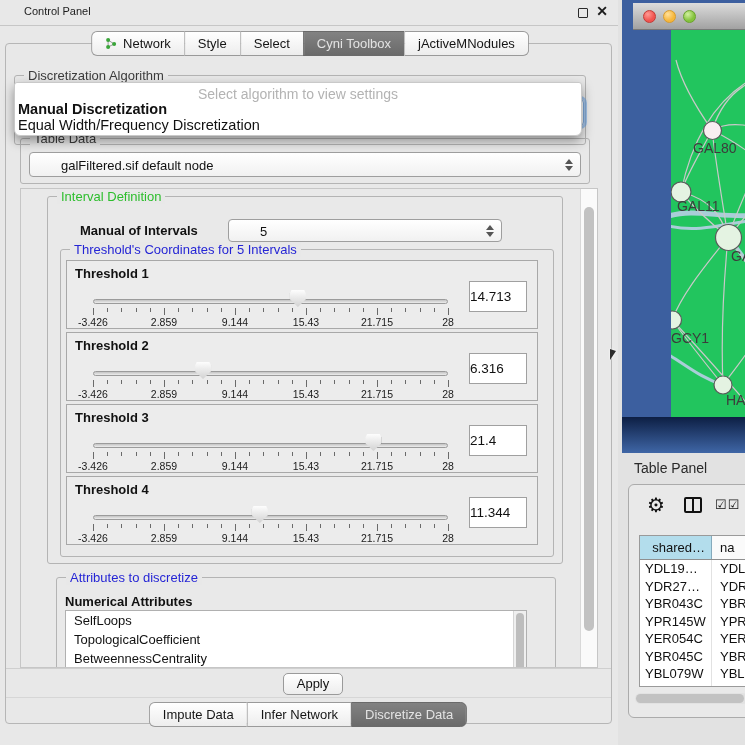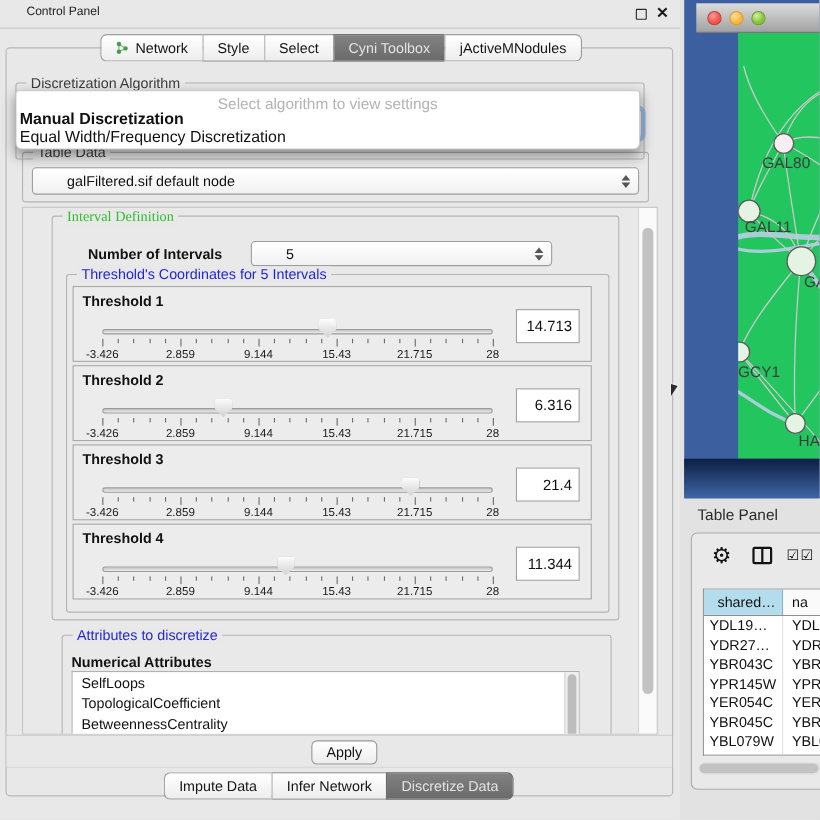--- a/index.html
+++ b/index.html
@@ -22,21 +22,21 @@
   .seg.sel { background:linear-gradient(#828282,#6a6a6a); color:#e3e3e3; border-color:#6a6a6a; }
   #top-tabs { top:31px; left:310px; transform:translateX(-50%); }
   #bottom-tabs { top:702px; left:308px; transform:translateX(-50%); }
 
   #content-border { position:absolute; left:5px; top:43px; width:607px; height:681px;
     border:1px solid #b6b6b6; border-radius:4px; background:#e8e8e8; }
 
   
   .group { position:absolute; border:1px solid #b4b4b4; border-radius:3px; }
   .glabel { position:absolute; top:-8px; left:9px; background:#e8e8e8; padding:0 4px; font-size:13px; white-space:nowrap; }
-  .glabel.green { color:#2dbe2d;font-family:Liberation Serif, serif; } .glabel.blue { color:#2525d5; } .glabel.plain { color:#3c3c3c; }
+  .glabel.green { color:#2dbe2d; } .glabel.blue { color:#2525d5; } .glabel.plain { color:#3c3c3c; }
 
   .combo { position:absolute; background:linear-gradient(#ffffff,#f1f1f1); border:1px solid #9e9e9e;
     border-radius:4px; font-size:13px; }
   .combo .cval { position:absolute; left:10px; top:50%; transform:translateY(-50%); white-space:nowrap;margin-left:21px; }
   .stepper { position:absolute; right:7px; top:50%; transform:translateY(-50%); display:flex; flex-direction:column; gap:2px; }
   .stepper i { display:block; width:0; height:0; border-left:4px solid transparent; border-right:4px solid transparent; }
   .stepper .up { border-bottom:5px solid #555; } .stepper .dn { border-top:5px solid #555; }
 
   
   #algo-combo { left:28px; top:99px; width:556px; height:27px; border:1px solid #7da7d8;
@@ -67,21 +67,21 @@
   .tp-handle { position:absolute; top:29px; width:16px; height:17px;
     background:linear-gradient(#fdfdfd,#d2d2d2);
     clip-path:polygon(10% 0,90% 0,100% 20%,100% 55%,50% 100%,0 55%,0 20%);
     filter:drop-shadow(0 0 1px rgba(0,0,0,.65)); }
   .tp-ticks { position:absolute; left:26px; top:47px; width:355px; height:8px; }
   .tick { position:absolute; top:0; width:1px; height:4px; background:#6a6a6a; }
   .tick.major { height:7px; }
   .tp-ticklabels { position:absolute; left:26px; top:55px; width:355px; height:12px; }
   .tp-ticklabels span { position:absolute; transform:translateX(-50%); font-size:10.5px; font-weight:400; color:#1a1a1a; white-space:nowrap; }
   .tp-value { position:absolute; left:402px; top:20px; width:58px; height:31px; background:#fff;
-    border:1px solid #a0a0a0; font-size:13.5px; text-align:right; padding:7px 6px 0 0; }
+    border:1px solid #a0a0a0; font-size:13.5px; text-align:left; padding:7px 6px 0 0; }
 
   #attr-group { left:35px; top:388px; width:500px; height:200px; }
   #attr-sub { position:absolute; left:8px; top:16px; font-size:13px; font-weight:bold; }
   #attr-list { position:absolute; left:8px; top:32px; width:462px; height:150px; background:#fff; border:1px solid #b0b0b0; overflow:hidden; }
   #attr-list .aitem { font-size:13px; height:19px; line-height:19px; padding-left:8px; white-space:nowrap; }
   #attr-scroll { position:absolute; right:0; top:0; width:13px; height:100%; background:#efefef; border-left:1px solid #d5d5d5; }
   #attr-scroll .thumb { position:absolute; left:2px; right:2px; top:2px; height:142px; background:#bdbdbd; border-radius:5px; }
 
   #applybar { position:absolute; left:6px; top:668px; width:605px; height:30px; border-top:1px solid #cfcfcf;
     border-bottom:1px solid #d6d6d6; background:#e8e8e8; }
@@ -175,21 +175,21 @@
       <span class="stepper">
           <i class="up"></i>
           <i class="dn"></i>
         </span>
     </div>
   </div>
 
   <div id="scrollarea">
     <div class="group" id="interval-group">
       <span class="glabel green">Interval Definition</span>
-      <span id="num-label">Number of Intervals</span>
+      <span id="num-label">Manual of Intervals</span>
       <div class="combo" id="num-spinner">
         <span class="cval">5</span>
         <span class="stepper">
             <i class="up"></i>
             <i class="dn"></i>
           </span>
       </div>
       <div class="group" id="thresh-group">
         <span class="glabel blue">Threshold's Coordinates for 5 Intervals</span>
         <div id="thresh-panels">

